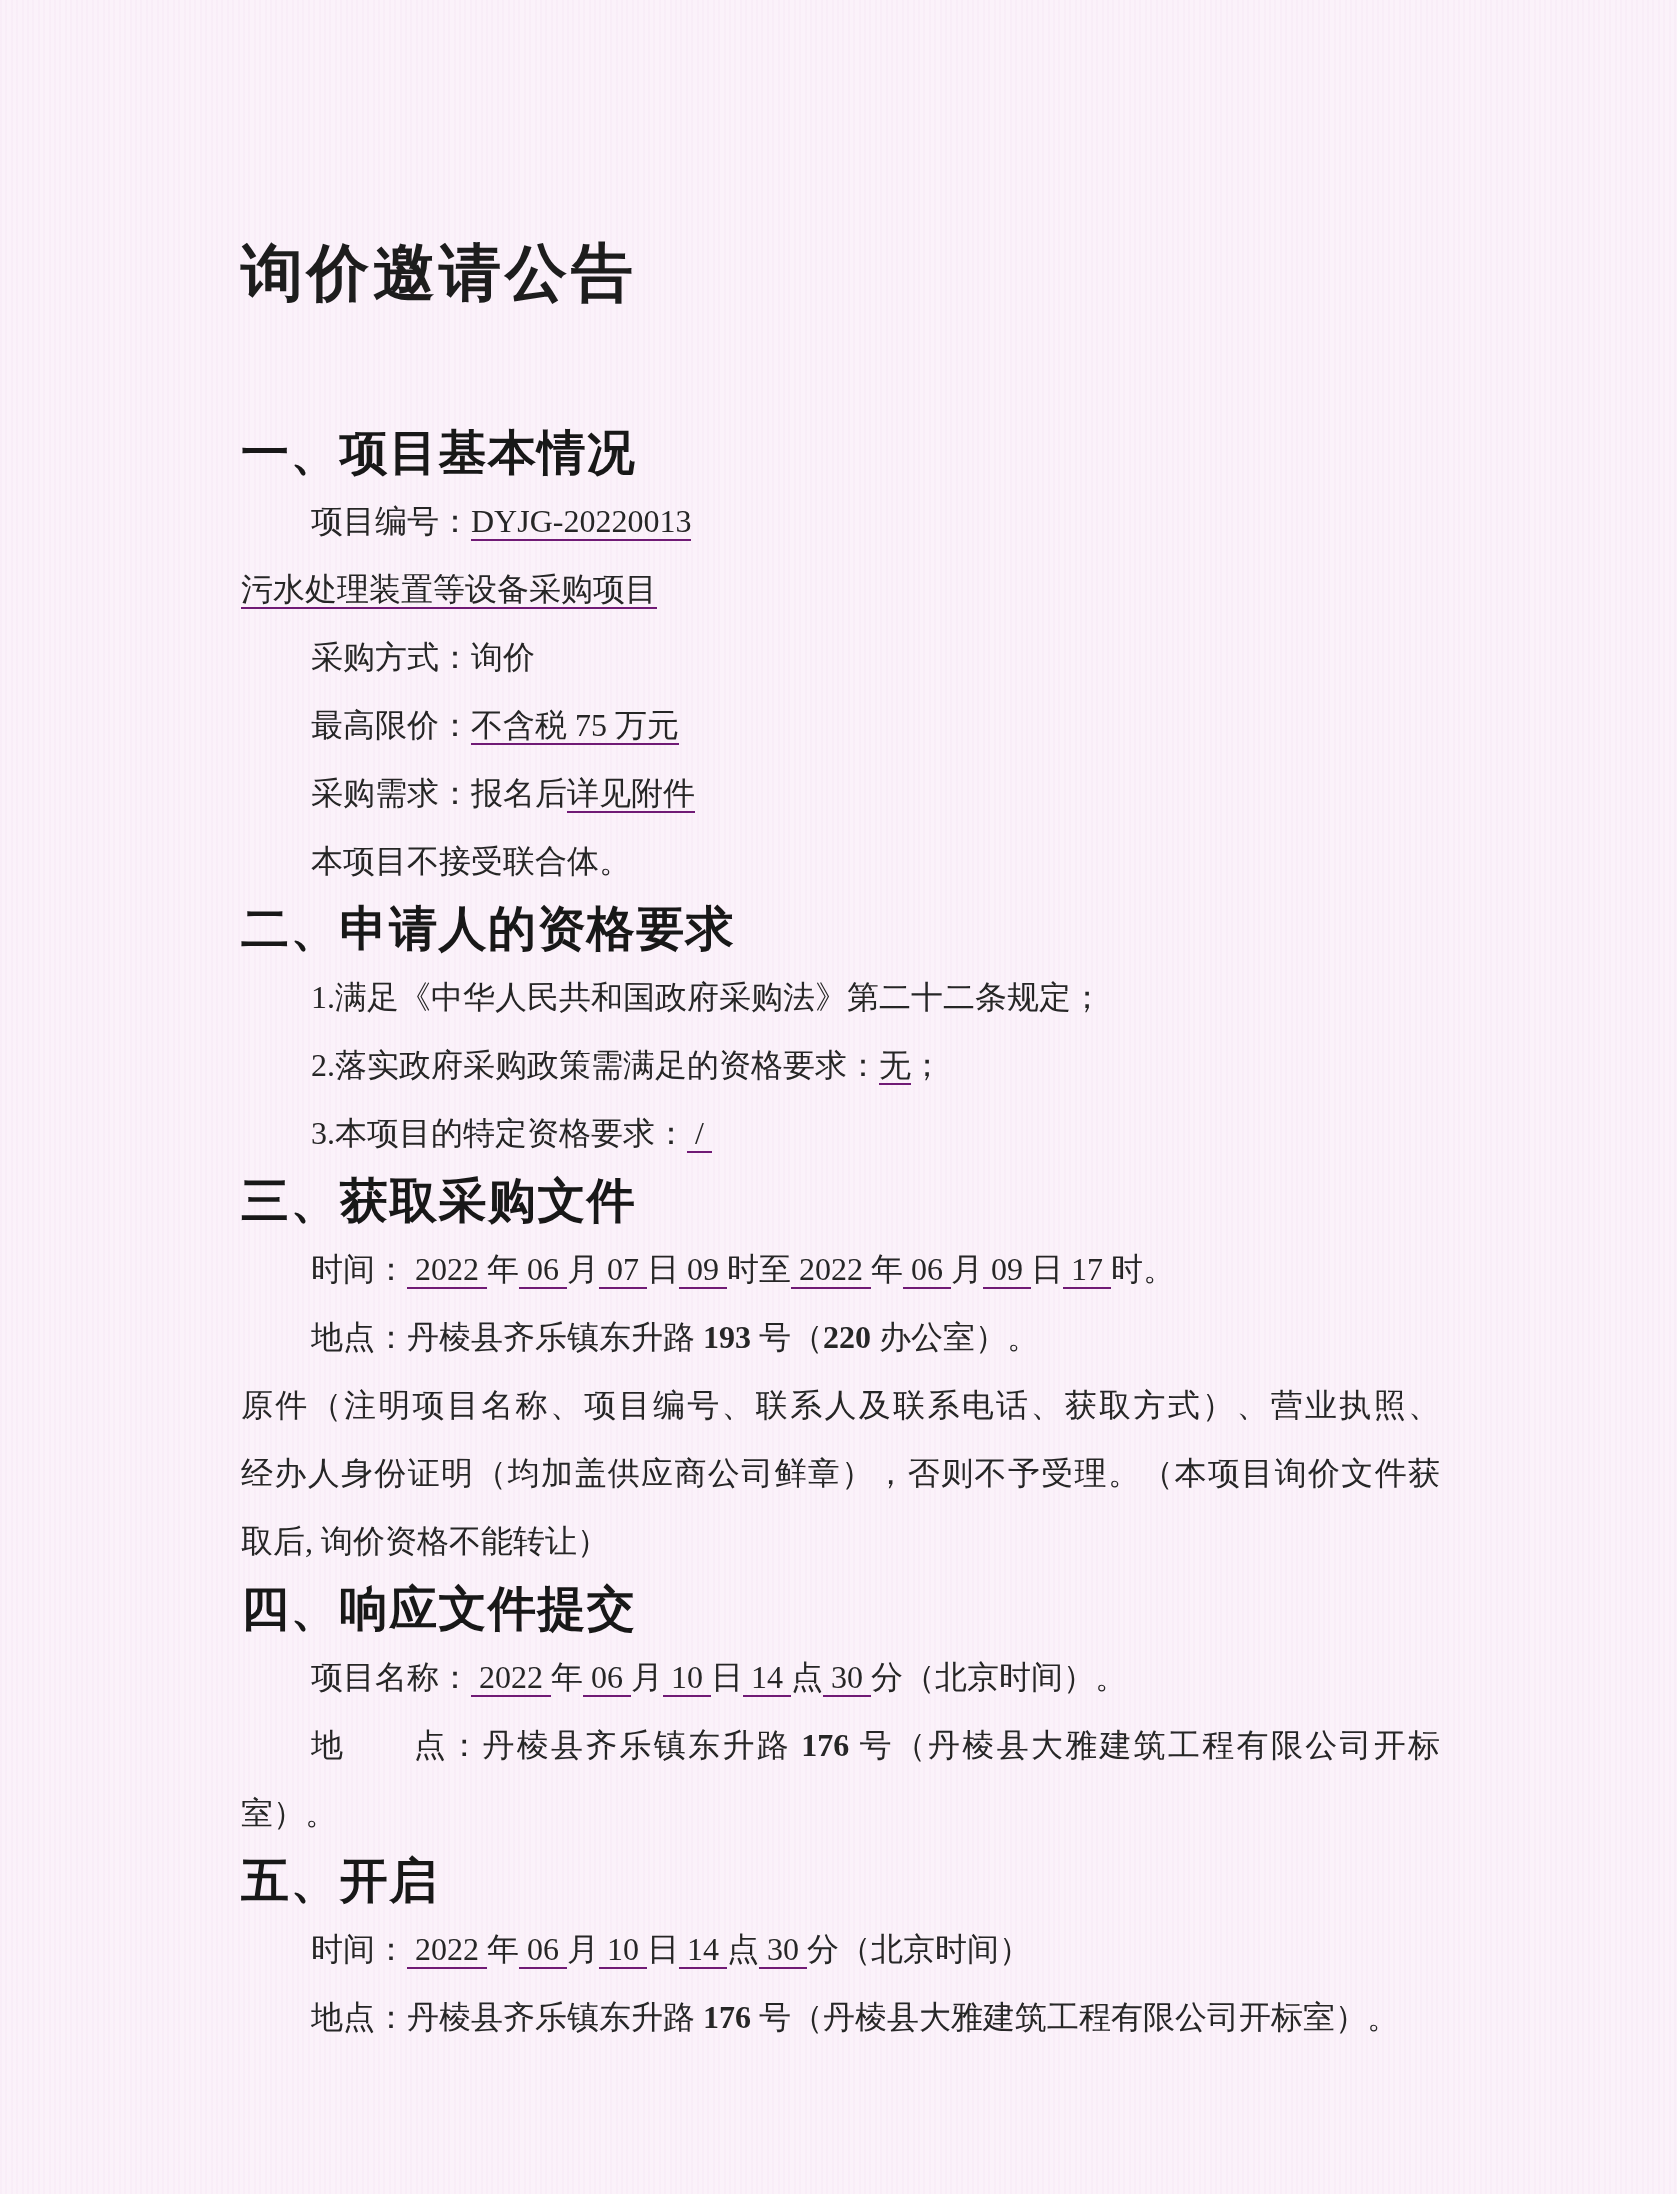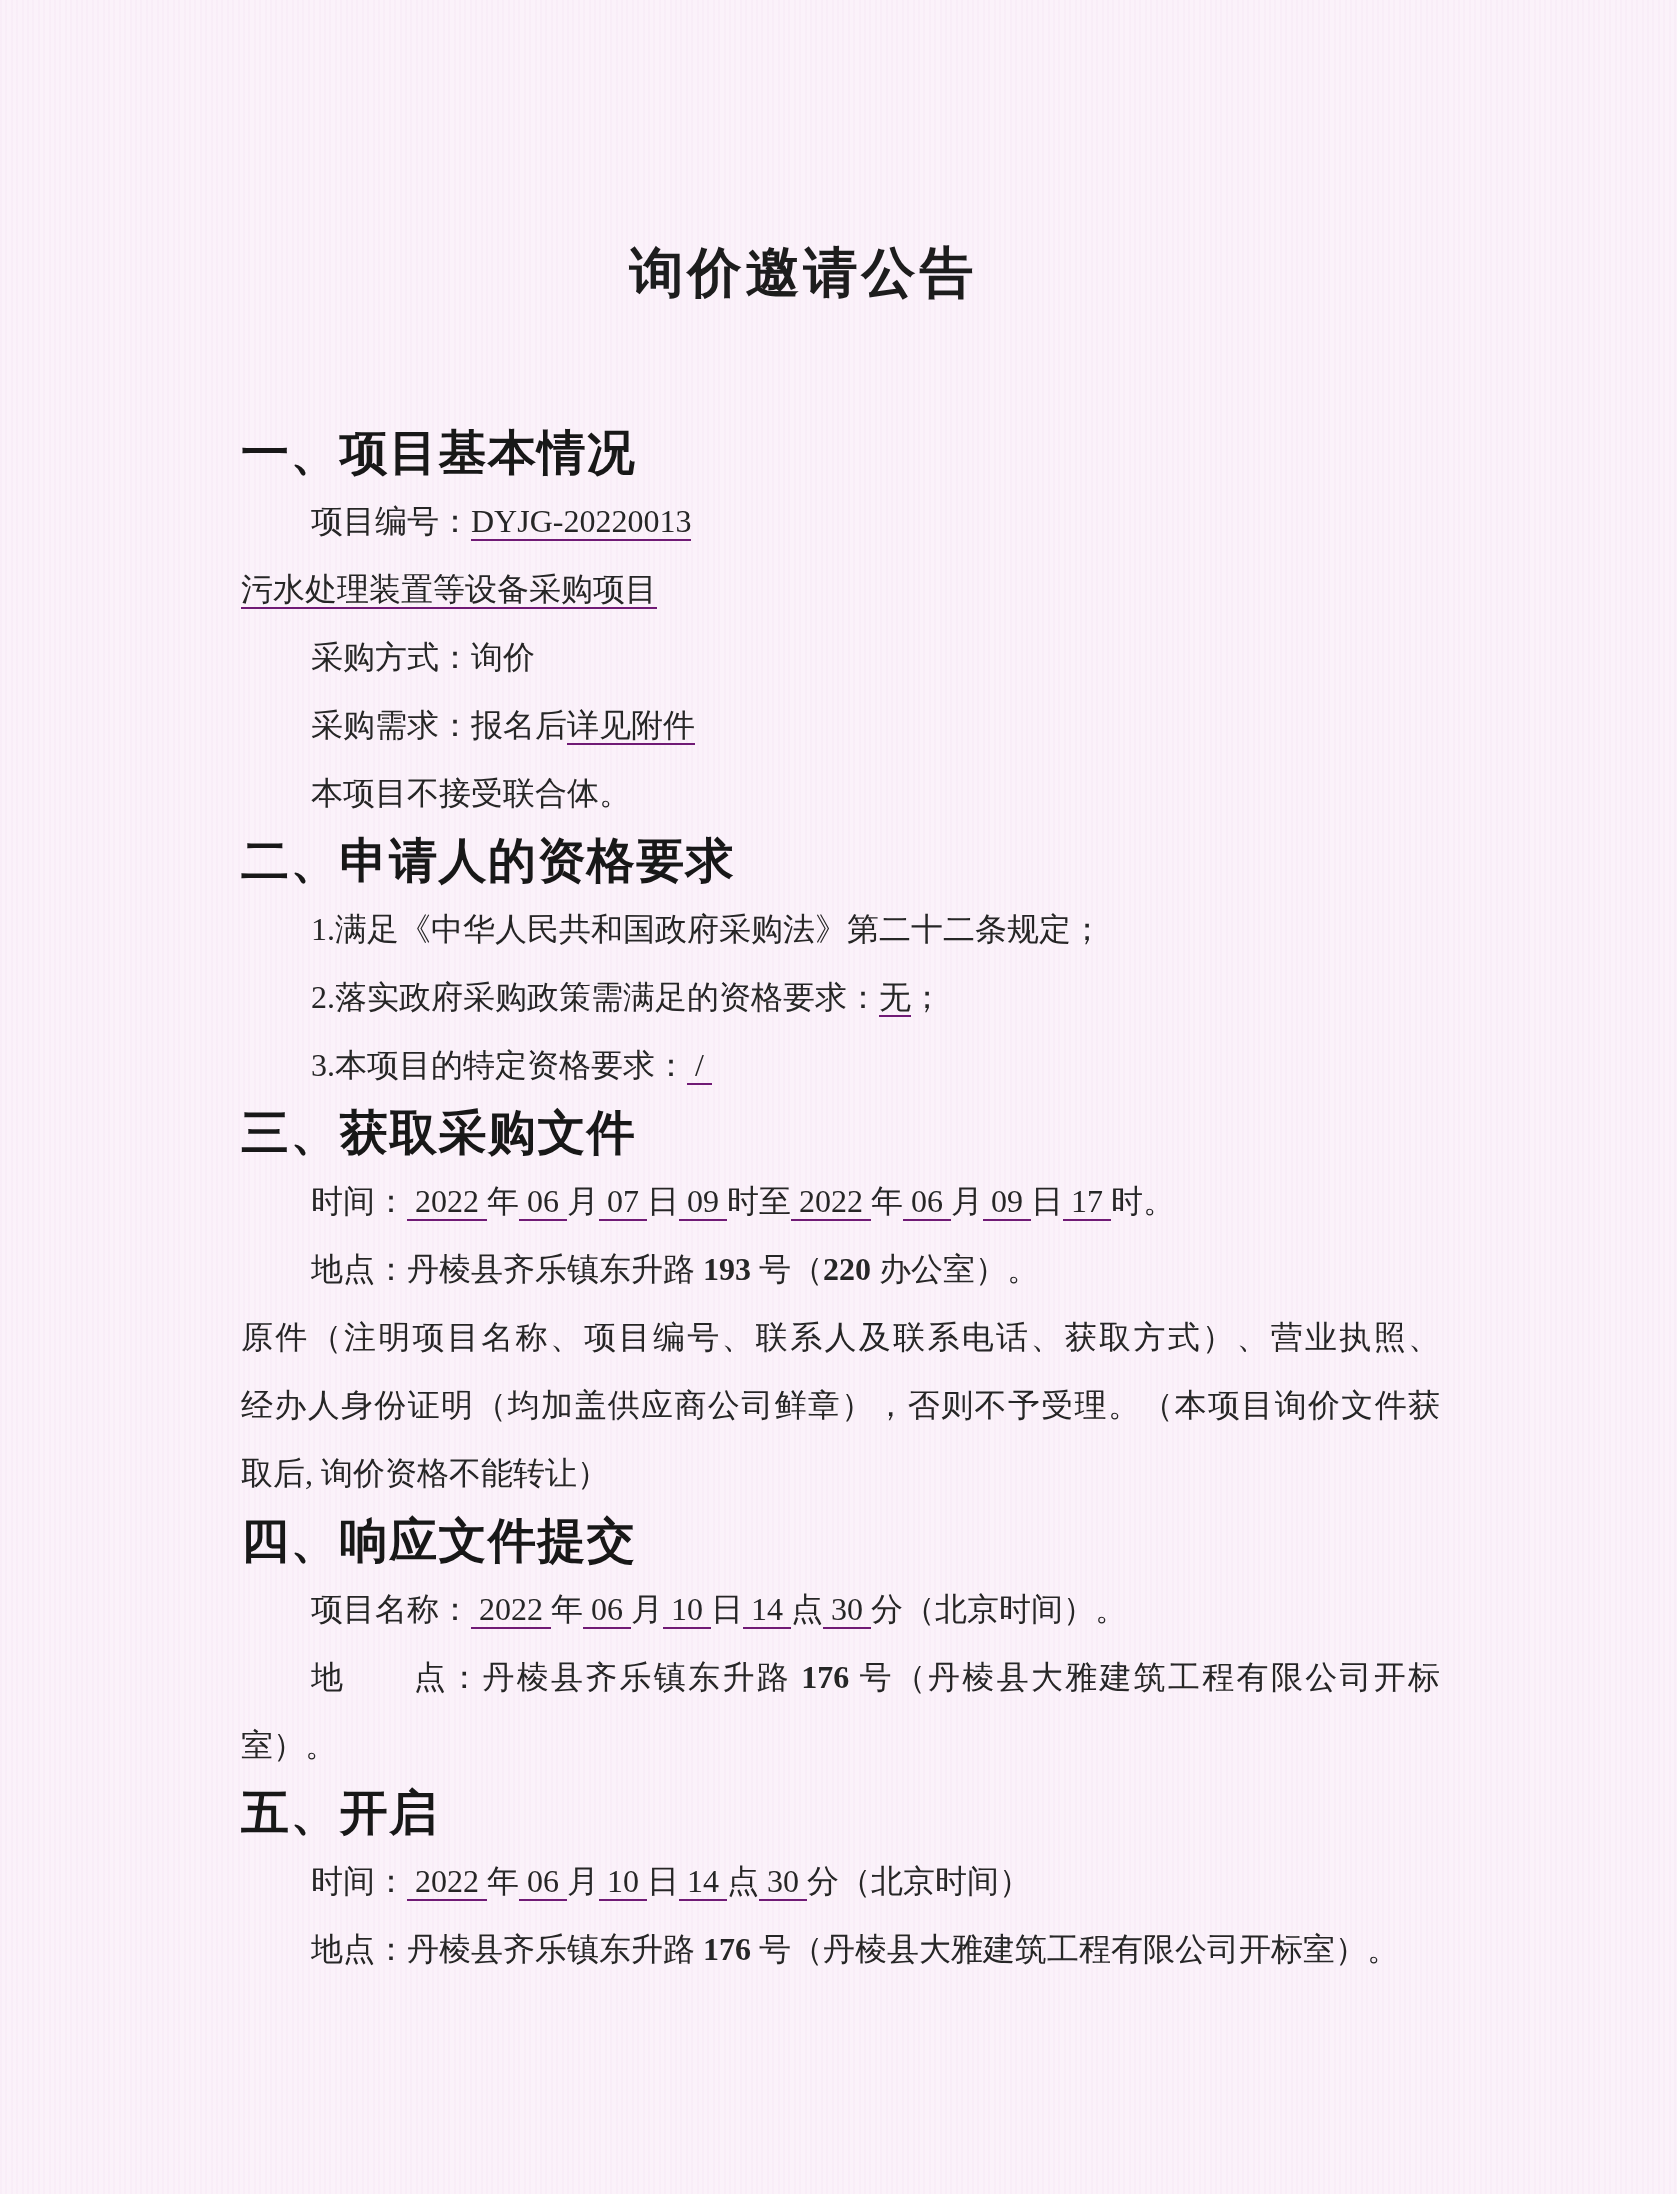--- a/index.html
+++ b/index.html
@@ -17,22 +17,21 @@
     content:"";
     position:absolute;inset:0;
     background:repeating-linear-gradient(90deg,
       rgba(238,214,236,0.16) 0 2px,
       rgba(255,255,255,0) 2px 5.4px);
     pointer-events:none;
   }
   .doc{position:relative;padding:0 237px 0 241px;}
   .title{
     margin:235px 74px 0 0;
-    text-align:center;
-    font-size:54px;
+    font-size:62px;
     font-weight:700;
     line-height:76px;
     letter-spacing:4px;
     color:#1d1d1d;
   }
   .doc-body > .heading:first-child{margin-top:108px;}
   .line{
     height:68px;
     line-height:68px;
     font-size:32px;
@@ -58,20 +57,21 @@
 <body>
 
 <div class="page">
   <div class="doc">
     <div class="title">询价邀请公告</div>
     <div class="doc-body">
         <div class="line heading"><span>一、项目基本情况</span></div>
         <div class="line indent"><span>项目编号：</span><span class="u">DYJG-20220013</span></div>
         <div class="line"><span class="u">污水处理装置等设备采购项目</span></div>
         <div class="line indent"><span>采购方式：询价</span></div>
+        <div class="line indent"><span>最高限价：</span><span class="u">不含税 75 万元</span></div>
         <div class="line indent"><span>采购需求：报名后</span><span class="u">详见附件</span></div>
         <div class="line indent"><span>本项目不接受联合体。</span></div>
         <div class="line heading"><span>二、申请人的资格要求</span></div>
         <div class="line indent"><span>1.满足《中华人民共和国政府采购法》第二十二条规定；</span></div>
         <div class="line indent"><span>2.落实政府采购政策需满足的资格要求：</span><span class="u">无</span><span>；</span></div>
         <div class="line indent"><span>3.本项目的特定资格要求：</span><span class="u">&nbsp;/&nbsp;</span></div>
         <div class="line heading"><span>三、获取采购文件</span></div>
         <div class="line indent"><span>时间：</span><span class="u">&nbsp;2022&nbsp;</span><span>年</span><span class="u">&nbsp;06&nbsp;</span><span>月</span><span class="u">&nbsp;07&nbsp;</span><span>日</span><span class="u">&nbsp;09&nbsp;</span><span>时至</span><span class="u">&nbsp;2022&nbsp;</span><span>年</span><span class="u">&nbsp;06&nbsp;</span><span>月</span><span class="u">&nbsp;09&nbsp;</span><span>日</span><span class="u">&nbsp;17&nbsp;</span><span>时。</span></div>
         <div class="line indent"><span>地点：丹棱县齐乐镇东升路 </span><span class="bold">193</span><span> 号（</span><span class="bold">220</span><span> 办公室）。</span></div>
         <div class="line justify"><span>原件（注明项目名称、项目编号、联系人及联系电话、获取方式）、营业执照、</span></div>

